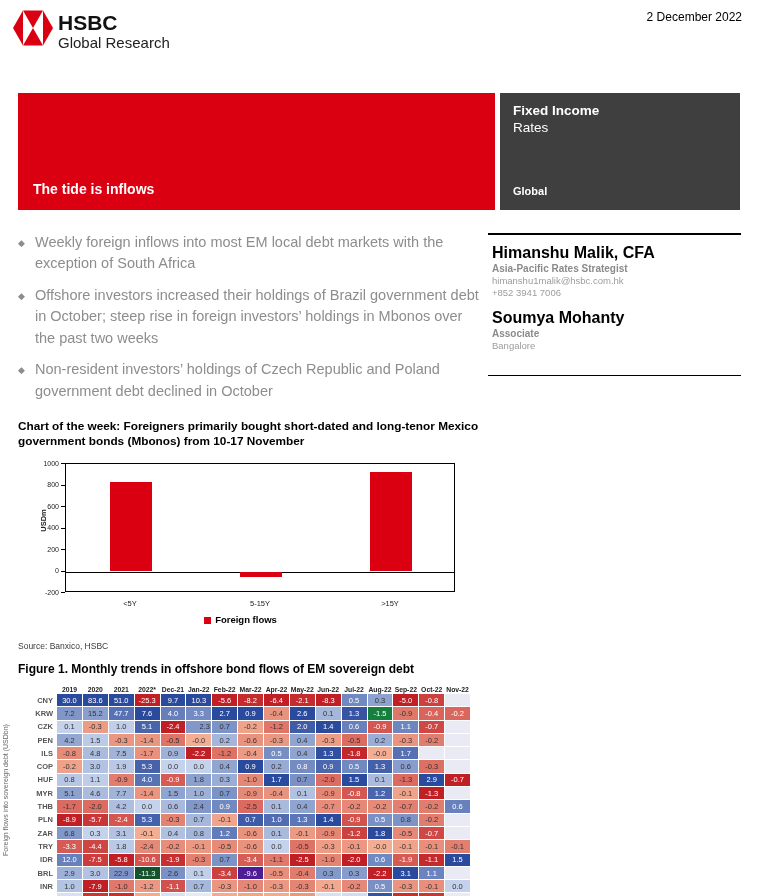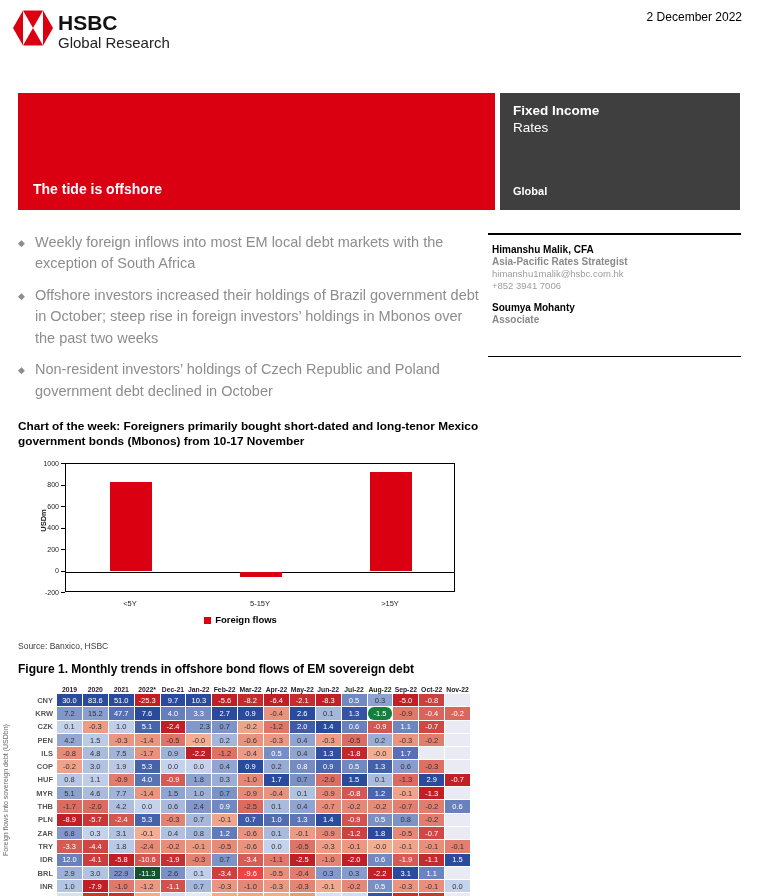--- a/index.html
+++ b/index.html
@@ -21,21 +21,21 @@
   .banner-sub{ position:absolute; left:15px; bottom:13px; color:#fff; font-size:14px; font-weight:bold; }
   .catbox{ position:absolute; left:500px; top:93px; width:240px; height:117px; background:#3f3f3f; color:#fff; }
   .cat-l1{ position:absolute; left:13px; top:10px; font-size:13.5px; font-weight:bold; }
   .cat-l2{ position:absolute; left:13px; top:27px; font-size:13.5px; }
   .cat-l3{ position:absolute; left:13px; bottom:13px; font-size:11px; font-weight:bold; }
 
   
   .analysts{ position:absolute; left:488px; top:233px; width:253px; min-height:124px;
              border-top:2px solid #000; border-bottom:1px solid #000; padding:9px 0 12px 4px; }
   .analyst{ margin-bottom:11px; }
-  .a-name{ font-size:10px; font-weight:bold; color:#000; margin-bottom:1px; }
+  .a-name{ font-size:16px; font-weight:bold; color:#000; margin-bottom:1px; }
   .a-role{ font-size:10px; font-weight:bold; color:#8a8a8a; line-height:1.2; }
   .a-detail{ font-size:9.5px; color:#9c9c9c; line-height:1.22; }
 
   
   .bullets{ position:absolute; left:18px; top:232px; width:464px; }
   .bullet{ position:relative; padding-left:17px; color:#8d8d8d; font-size:14.5px; line-height:1.48; margin-bottom:10px; }
   .bullet::before{ content:"\25C6"; position:absolute; left:0; top:5px; font-size:9px; color:#8d8d8d; }
 
   
   .cow-title{ position:absolute; left:18px; top:419px; width:468px; font-size:11.8px; font-weight:bold; color:#000; line-height:1.3; }
@@ -71,21 +71,21 @@
   <polygon points="2,0 2,7 0,3.5" fill="#db0011"></polygon>
   <polygon points="6,0 6,7 8,3.5" fill="#db0011"></polygon>
 </svg>
 <div class="brand">
   <div class="brand-l1">HSBC</div>
   <div class="brand-l2">Global Research</div>
 </div>
 <div class="doc-date">2 December 2022</div>
 
 <div class="banner">
-  <div class="banner-sub">The tide is offshore</div>
+  <div class="banner-sub">The tide is inflows</div>
 </div>
 <div class="catbox">
   <div class="cat-l1">Fixed Income</div>
   <div class="cat-l2">Rates</div>
   <div class="cat-l3">Global</div>
 </div>
 
 <div class="bullets">
     <div class="bullet">Weekly foreign inflows into most EM local debt markets with the exception of South Africa</div>
     <div class="bullet">Offshore investors increased their holdings of Brazil government debt in October; steep rise in foreign investors’ holdings in Mbonos over the past two weeks</div>
@@ -94,20 +94,21 @@
 <div class="analysts">
     <div class="analyst">
       <div class="a-name">Himanshu Malik, CFA</div>
       <div class="a-role">Asia-Pacific Rates Strategist</div>
       <div class="a-detail">himanshu1malik@hsbc.com.hk</div>
       <div class="a-detail">+852 3941 7006</div>
     </div>
     <div class="analyst">
       <div class="a-name">Soumya Mohanty</div>
       <div class="a-role">Associate</div>
+      <div class="a-detail">Bangalore</div>
     </div>
   </div>
 
 <div class="cow-title">Chart of the week: Foreigners primarily bought short-dated and long-tenor Mexico government bonds (Mbonos) from 10-17 November</div>
 <div class="chart">
   <div class="ylab">USDm</div>
   <div class="plot">
       <div class="zero-line" style="top: 107.5px;"></div>
       <div class="bar" style="background: rgb(219, 0, 17); left: 44px; top: 18.275px; height: 89.225px;"></div>
       <div class="bar" style="background: rgb(219, 0, 17); left: 174px; top: 107.5px; height: 5.375px;"></div>
@@ -179,21 +180,21 @@
     <div class="hm-cell" style="background: rgb(87, 114, 180); color: rgb(255, 255, 255);">47.7</div>
     <div class="hm-cell" style="background: rgb(42, 74, 157); color: rgb(255, 255, 255);">7.6</div>
     <div class="hm-cell" style="background: rgb(102, 127, 187); color: rgb(255, 255, 255);">4.0</div>
     <div class="hm-cell" style="background: rgb(115, 138, 194); color: rgb(255, 255, 255);">3.3</div>
     <div class="hm-cell" style="background: rgb(42, 74, 157); color: rgb(255, 255, 255);">2.7</div>
     <div class="hm-cell" style="background: rgb(42, 74, 157); color: rgb(255, 255, 255);">0.9</div>
     <div class="hm-cell" style="background: rgb(233, 147, 127); color: rgb(51, 51, 51);">-0.4</div>
     <div class="hm-cell" style="background: rgb(42, 74, 157); color: rgb(255, 255, 255);">2.6</div>
     <div class="hm-cell" style="background: rgb(165, 182, 219); color: rgb(51, 51, 51);">0.1</div>
     <div class="hm-cell" style="background: rgb(54, 84, 163); color: rgb(255, 255, 255);">1.3</div>
-    <div class="hm-cell" style="background: #15803d; color: rgb(255, 255, 255); border-radius: 6px;">-1.5</div>
+    <div class="hm-cell" style="background: #15803d; color: rgb(255, 255, 255);">-1.5</div>
     <div class="hm-cell" style="background: rgb(224, 120, 106); color: rgb(51, 51, 51);">-0.9</div>
     <div class="hm-cell" style="background: rgb(216, 100, 91); color: rgb(255, 255, 255);">-0.4</div>
     <div class="hm-cell" style="background: rgb(218, 103, 93); color: rgb(255, 255, 255);">-0.2</div>
     <div class="hm-rowlab">CZK</div>
     <div class="hm-cell" style="background: rgb(197, 210, 235); color: rgb(51, 51, 51);">0.1</div>
     <div class="hm-cell" style="background: rgb(236, 155, 133); color: rgb(51, 51, 51);">-0.3</div>
     <div class="hm-cell" style="background: rgb(192, 206, 233); color: rgb(51, 51, 51);">1.0</div>
     <div class="hm-cell" style="background: rgb(72, 101, 172); color: rgb(255, 255, 255);">5.1</div>
     <div class="hm-cell" style="background: rgb(192, 31, 38); color: rgb(255, 255, 255);">-2.4</div>
     <div class="hm-cell" style="background: rgb(131, 152, 202); color: rgb(51, 51, 51); padding-left: 12px;">2.3</div>
@@ -355,21 +356,21 @@
     <div class="hm-cell" style="background: rgb(197, 210, 235); color: rgb(51, 51, 51);">0.0</div>
     <div class="hm-cell" style="background: rgb(222, 116, 103); color: rgb(51, 51, 51);">-0.5</div>
     <div class="hm-cell" style="background: rgb(237, 156, 134); color: rgb(51, 51, 51);">-0.3</div>
     <div class="hm-cell" style="background: rgb(235, 151, 130); color: rgb(51, 51, 51);">-0.1</div>
     <div class="hm-cell" style="background: rgb(243, 173, 147); color: rgb(51, 51, 51);">-0.0</div>
     <div class="hm-cell" style="background: rgb(239, 163, 139); color: rgb(51, 51, 51);">-0.1</div>
     <div class="hm-cell" style="background: rgb(232, 142, 123); color: rgb(51, 51, 51);">-0.1</div>
     <div class="hm-cell" style="background: rgb(226, 127, 111); color: rgb(51, 51, 51);">-0.1</div>
     <div class="hm-rowlab">IDR</div>
     <div class="hm-cell" style="background: rgb(104, 128, 188); color: rgb(255, 255, 255);">12.0</div>
-    <div class="hm-cell" style="background: rgb(203, 61, 61); color: rgb(255, 255, 255);">-4.1</div>
+    <div class="hm-cell" style="background: rgb(203, 61, 61); color: rgb(255, 255, 255);">-7.5</div>
     <div class="hm-cell" style="background: rgb(192, 31, 38); color: rgb(255, 255, 255);">-5.8</div>
     <div class="hm-cell" style="background: rgb(211, 85, 80); color: rgb(255, 255, 255);">-10.6</div>
     <div class="hm-cell" style="background: rgb(198, 48, 51); color: rgb(255, 255, 255);">-1.9</div>
     <div class="hm-cell" style="background: rgb(227, 128, 112); color: rgb(51, 51, 51);">-0.3</div>
     <div class="hm-cell" style="background: rgb(124, 147, 199); color: rgb(51, 51, 51);">0.7</div>
     <div class="hm-cell" style="background: rgb(214, 93, 86); color: rgb(255, 255, 255);">-3.4</div>
     <div class="hm-cell" style="background: rgb(224, 121, 107); color: rgb(51, 51, 51);">-1.1</div>
     <div class="hm-cell" style="background: rgb(192, 31, 38); color: rgb(255, 255, 255);">-2.5</div>
     <div class="hm-cell" style="background: rgb(228, 132, 115); color: rgb(51, 51, 51);">-1.0</div>
     <div class="hm-cell" style="background: rgb(192, 31, 38); color: rgb(255, 255, 255);">-2.0</div>
@@ -378,21 +379,21 @@
     <div class="hm-cell" style="background: rgb(196, 43, 47); color: rgb(255, 255, 255);">-1.1</div>
     <div class="hm-cell" style="background: rgb(42, 74, 157); color: rgb(255, 255, 255);">1.5</div>
     <div class="hm-rowlab">BRL</div>
     <div class="hm-cell" style="background: rgb(158, 176, 216); color: rgb(51, 51, 51);">2.9</div>
     <div class="hm-cell" style="background: rgb(178, 194, 226); color: rgb(51, 51, 51);">3.0</div>
     <div class="hm-cell" style="background: rgb(125, 147, 199); color: rgb(51, 51, 51);">22.9</div>
     <div class="hm-cell" style="background: #14532d; color: rgb(255, 255, 255);">-11.3</div>
     <div class="hm-cell" style="background: rgb(123, 145, 198); color: rgb(51, 51, 51);">2.6</div>
     <div class="hm-cell" style="background: rgb(193, 207, 234); color: rgb(51, 51, 51);">0.1</div>
     <div class="hm-cell" style="background: rgb(204, 65, 64); color: rgb(255, 255, 255);">-3.4</div>
-    <div class="hm-cell" style="background: #ef4444; color: rgb(255, 255, 255);">-9.6</div>
+    <div class="hm-cell" style="background: #4c1d95; color: rgb(255, 255, 255);">-9.6</div>
     <div class="hm-cell" style="background: rgb(232, 142, 123); color: rgb(51, 51, 51);">-0.5</div>
     <div class="hm-cell" style="background: rgb(225, 123, 109); color: rgb(51, 51, 51);">-0.4</div>
     <div class="hm-cell" style="background: rgb(132, 153, 203); color: rgb(51, 51, 51);">0.3</div>
     <div class="hm-cell" style="background: rgb(135, 156, 204); color: rgb(51, 51, 51);">0.3</div>
     <div class="hm-cell" style="background: rgb(192, 31, 38); color: rgb(255, 255, 255);">-2.2</div>
     <div class="hm-cell" style="background: rgb(42, 74, 157); color: rgb(255, 255, 255);">3.1</div>
     <div class="hm-cell" style="background: rgb(107, 131, 190); color: rgb(255, 255, 255);">1.1</div>
     <div class="hm-cell" style="background: rgb(233, 234, 243);"></div>
     <div class="hm-rowlab">INR</div>
     <div class="hm-cell" style="background: rgb(179, 195, 226); color: rgb(51, 51, 51);">1.0</div>

